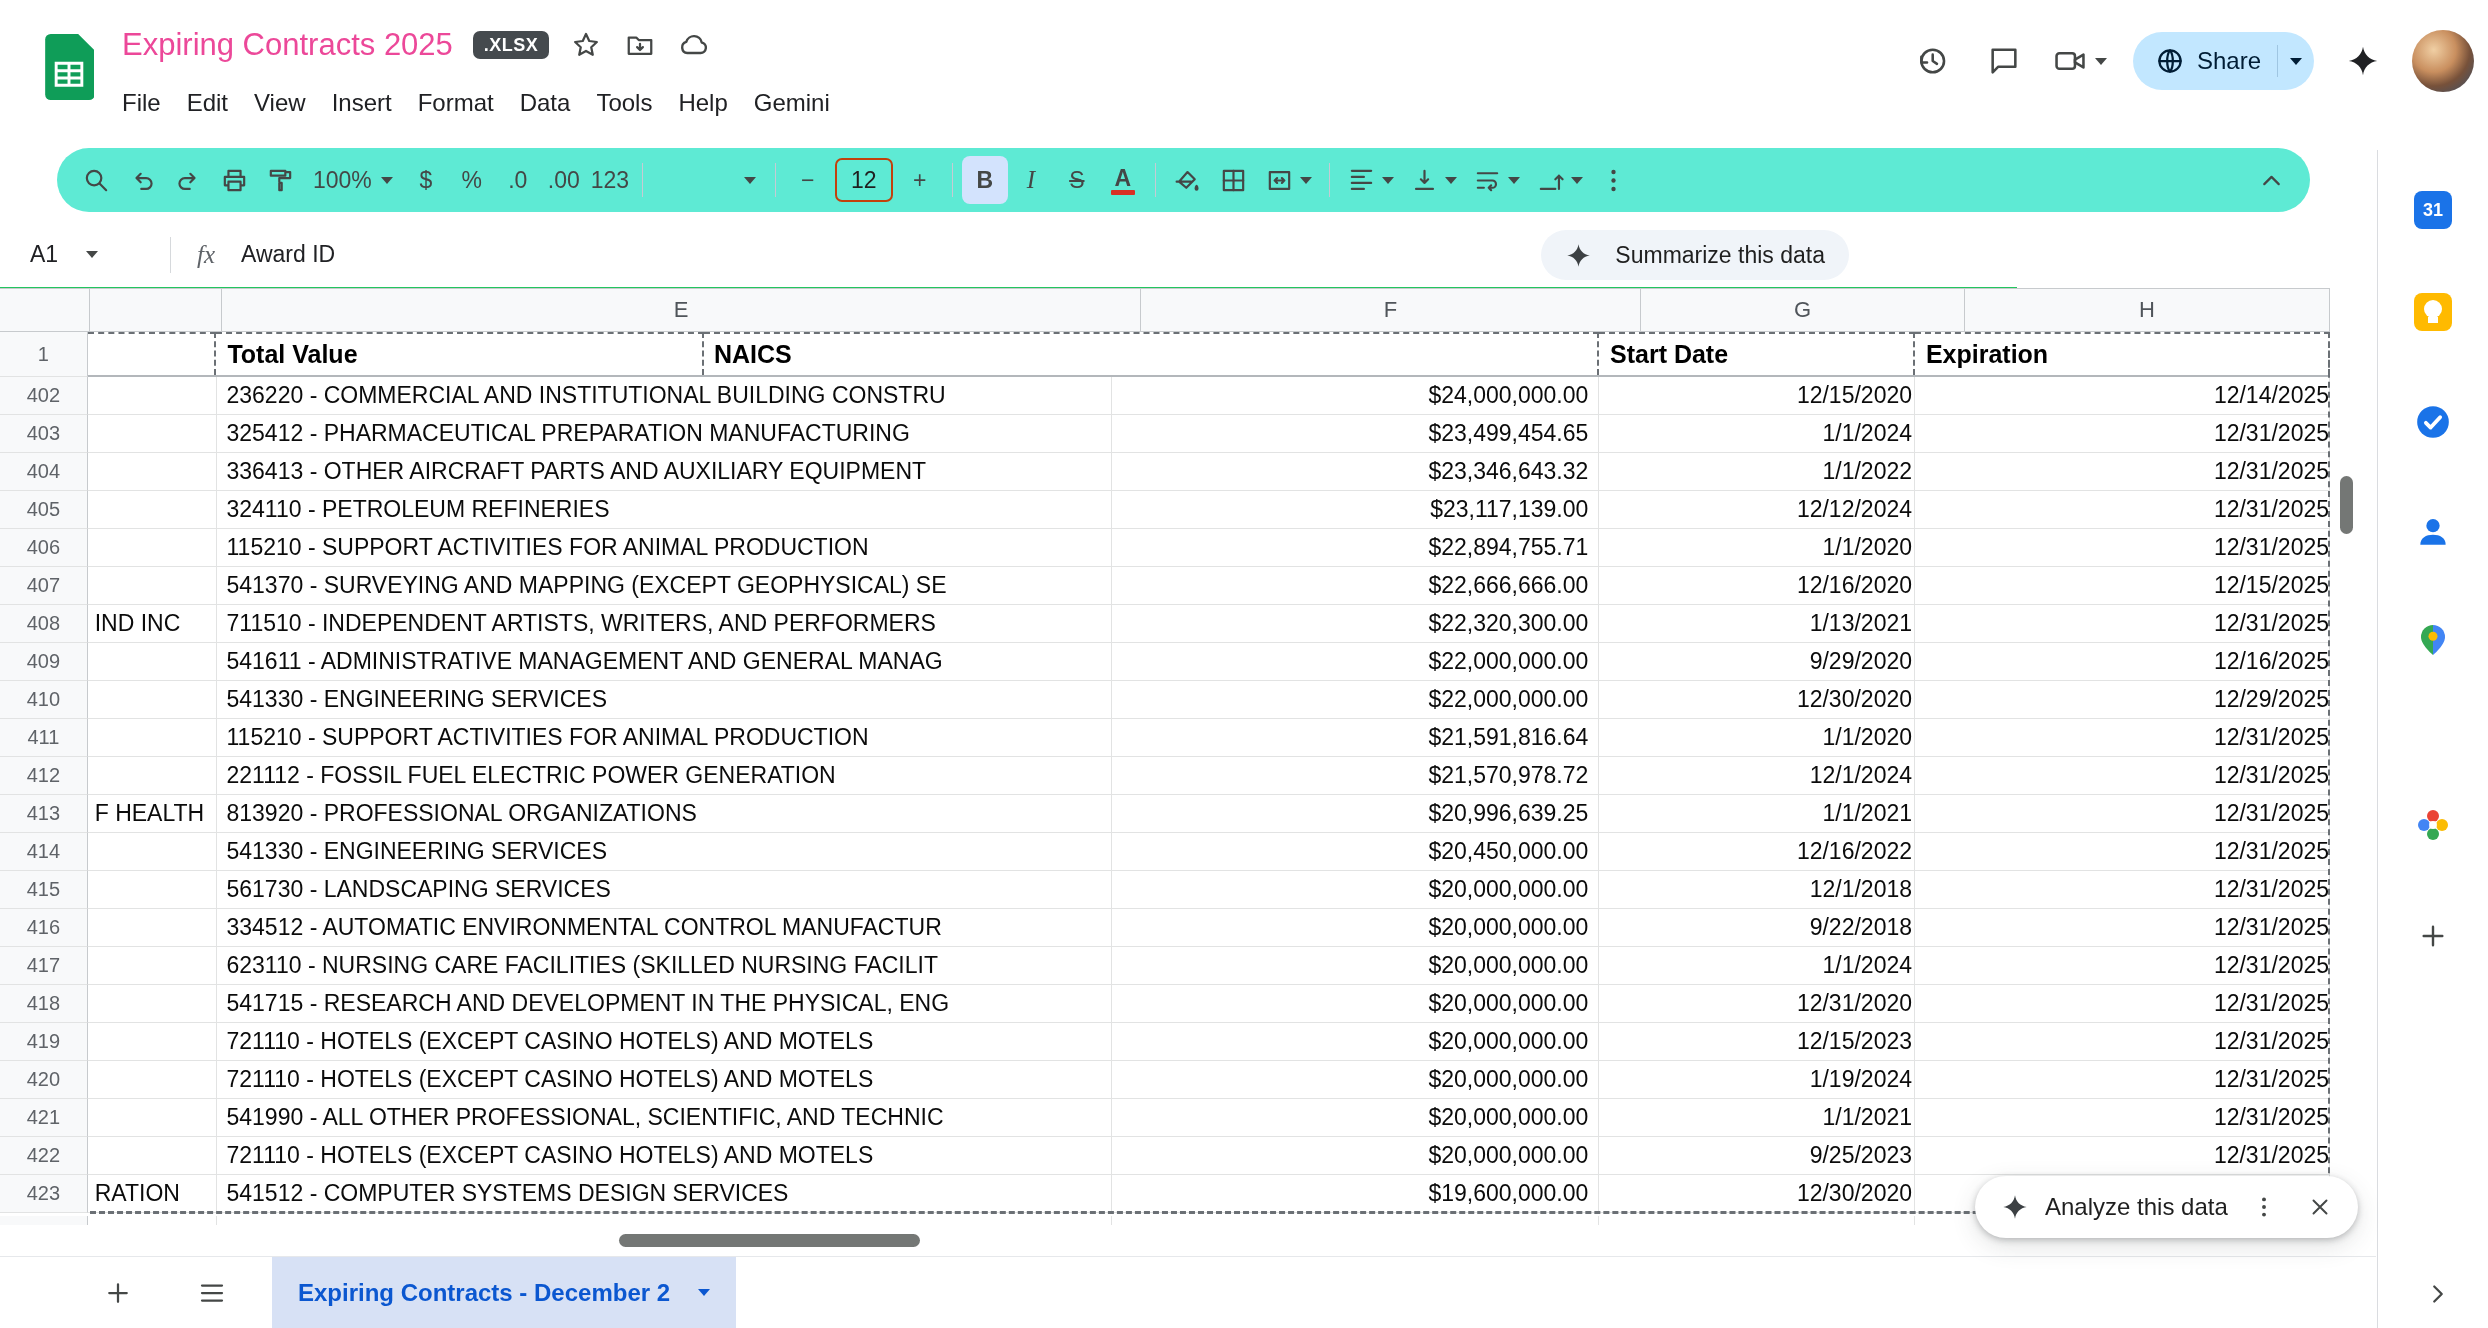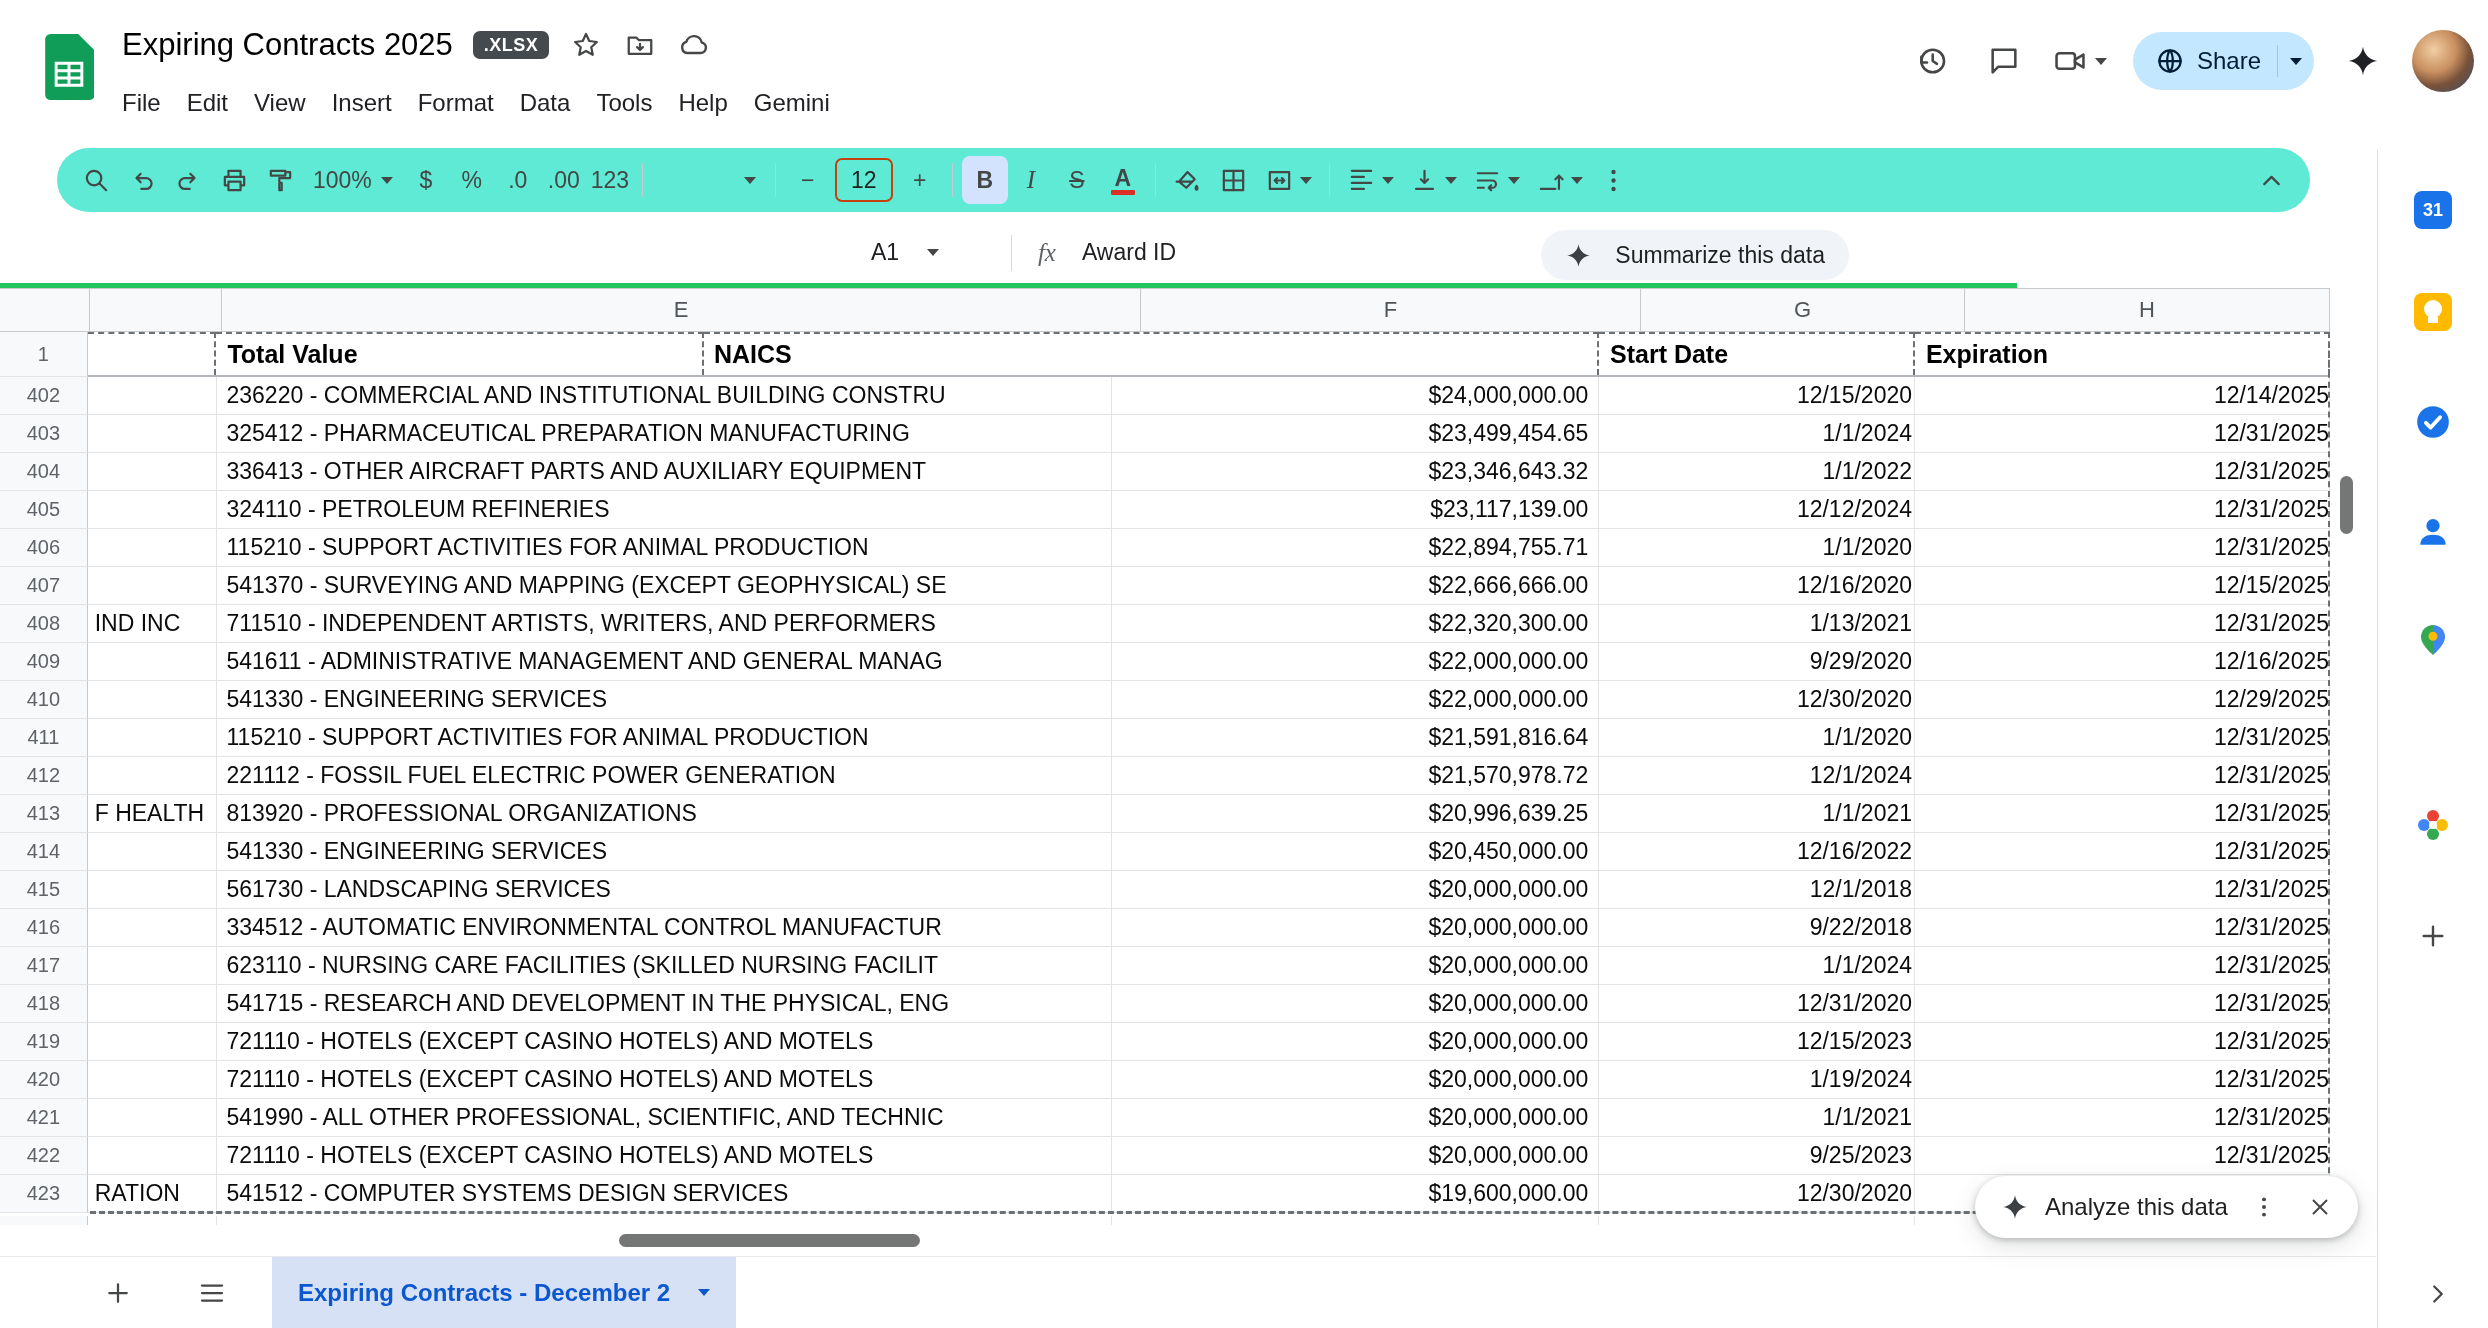--- a/index.html
+++ b/index.html
@@ -7,21 +7,21 @@
           font-family:"Liberation Sans",sans-serif;color:#1f1f1f;}
   svg{display:block;}
   .ic{fill:none;stroke:#444746;stroke-width:1.8;stroke-linecap:round;stroke-linejoin:round;}
   .car{width:0;height:0;border-left:6px solid transparent;border-right:6px solid transparent;border-top:7px solid #444746;}
 
   
   .topbar{position:absolute;left:0;top:0;width:2488px;height:142px;background:#fff;}
   .logo{position:absolute;left:44px;top:34px;width:50px;height:66px;}
   .title-block{position:absolute;left:122px;top:22px;}
   .title-row{display:flex;align-items:center;gap:20px;height:46px;}
-  .doc-title{font-size:31px;color:#000000;white-space:nowrap;}
+  .doc-title{font-size:31px;color:#ec4899;white-space:nowrap;}
   .xlsx-badge{background:#454a4e;color:#fff;font-size:18px;font-weight:700;letter-spacing:.5px;
               padding:5px 11px;border-radius:7px;line-height:1;}
   .tb-ic{width:34px;height:34px;display:flex;align-items:center;justify-content:center;}
   .menu-bar{display:flex;margin-top:16px;margin-left:-13px;}
   .menu-item{font-size:24px;color:#202124;padding:5px 13px;border-radius:8px;white-space:nowrap;}
   .top-right{position:absolute;right:14px;top:28px;height:66px;display:flex;align-items:center;gap:26px;}
   .tr-btn{width:46px;height:46px;display:flex;align-items:center;justify-content:center;border-radius:50%;}
   .cam-group{display:flex;align-items:center;gap:8px;}
   .share{display:flex;align-items:center;background:#c2e7ff;border-radius:30px;height:58px;padding:0 12px 0 22px;}
   .share-label{font-size:24px;font-weight:500;color:#001d35;margin:0 16px 0 12px;}
@@ -44,21 +44,21 @@
   .it{font-style:italic;font-family:"Liberation Serif",serif;font-size:25px;}
   .strike{text-decoration:line-through;}
   .tcol{flex-direction:column;gap:0;}
   .tcol .a{font-size:23px;font-weight:600;line-height:24px;}
   .redbar{width:24px;height:5px;background:#d93025;border-radius:1px;}
   .drop{display:flex;align-items:center;gap:6px;padding:0 8px;}
   .spacer{flex:1;}
 
   
   .fbar{position:absolute;left:0;top:222px;width:2017px;height:66px;background:#fff;
-        border-bottom:5px solid #22c55e;display:flex;align-items:center;box-sizing:border-box;justify-content:center;}
+        border-bottom:1px solid #22c55e;display:flex;align-items:center;box-sizing:border-box;}
   .namebox{width:170px;display:flex;align-items:center;padding-left:30px;gap:28px;box-sizing:border-box;}
   .nb-ref{font-size:23px;color:#202124;}
   .fdiv{width:1px;height:36px;background:#d6d9dc;}
   .fx{font-style:italic;font-family:"Liberation Serif",serif;font-size:25px;color:#5f6368;margin:0 26px 0 26px;}
   .fval{font-size:23px;color:#202124;}
   .summarize{position:absolute;right:168px;top:8px;height:50px;display:flex;align-items:center;gap:23px;
              background:#f0f4f9;border-radius:25px;padding:0 24px;font-size:23px;font-weight:500;color:#1f1f1f;}
 
   
   .grid{position:absolute;left:0;top:288px;width:2362px;height:945px;background:#fff;}

